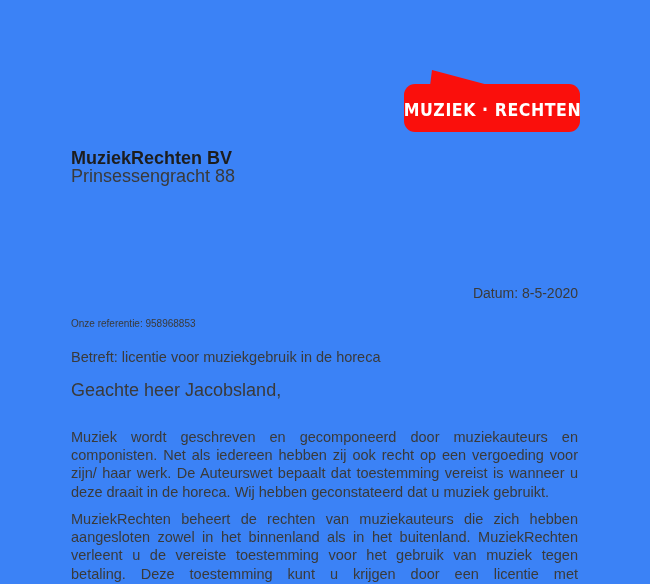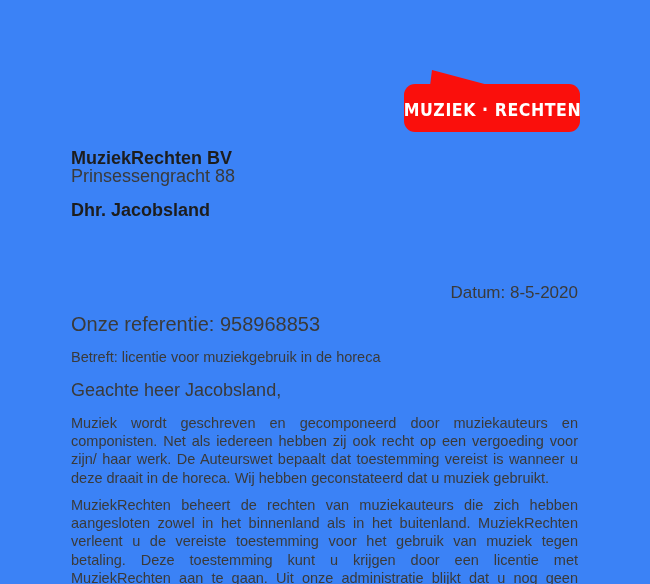--- a/index.html
+++ b/index.html
@@ -80,30 +80,30 @@
     color: #1d1d1d;
   }
   .addr-gap { height: 17px; }
 
   .date-line {
     position: absolute;
     top: 284px;
     left: 0;
     width: 507px;
     text-align: right;
-    font-size: 17px;
+    font-size: 14px;
     line-height: 18px;
     white-space: nowrap;
   }
 
   .ref-line {
     position: absolute;
     top: 315px;
     left: 0;
-    font-size: 20px;
+    font-size: 10px;
     line-height: 18px;
     white-space: nowrap;
   }
   .subject-line {
     position: absolute;
     top: 348px;
     left: 0;
     font-size: 14.5px;
     line-height: 18px;
     white-space: nowrap;
@@ -118,20 +118,21 @@
   }
 
   .para {
     position: absolute;
     left: 0;
     width: 507px;
     font-size: 14.5px;
     line-height: 18.2px;
     text-align: justify;
     text-justify: inter-word;
+    margin-top: 14px;
   }
   .para-1 { top: 414px; }
   .para-2 { top: 496px; }
 </style>
 </head>
 <body>
 
 <div class="page">
 
   <div class="logo-wrap">
@@ -145,21 +146,20 @@
       <span>MUZIEK · RECHTEN</span>
     </div>
   </div>
 
   <div class="content">
 
     <div class="addr-block">
       <div class="line name">MuziekRechten BV</div>
       <div class="line">Prinsessengracht 88</div>
       <div class="addr-gap"></div>
-      <div class="line name">Dhr. Jacobsland</div>
     </div>
 
     <div class="date-line">Datum: 8-5-2020</div>
 
     <div class="ref-line">Onze referentie: 958968853</div>
 
     <div class="subject-line">Betreft: licentie voor muziekgebruik in de horeca</div>
 
     <div class="salutation-line">Geachte heer Jacobsland,</div>
 

